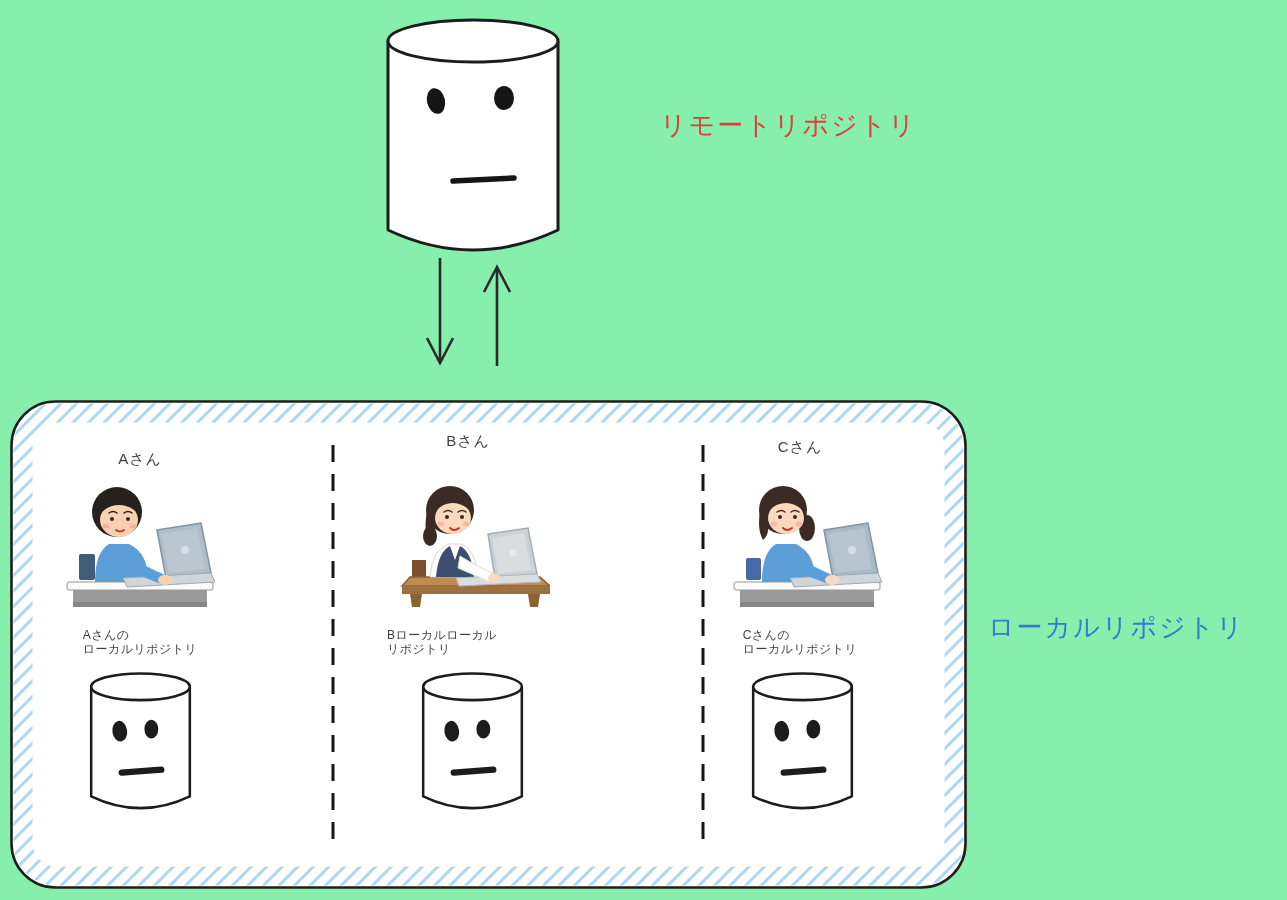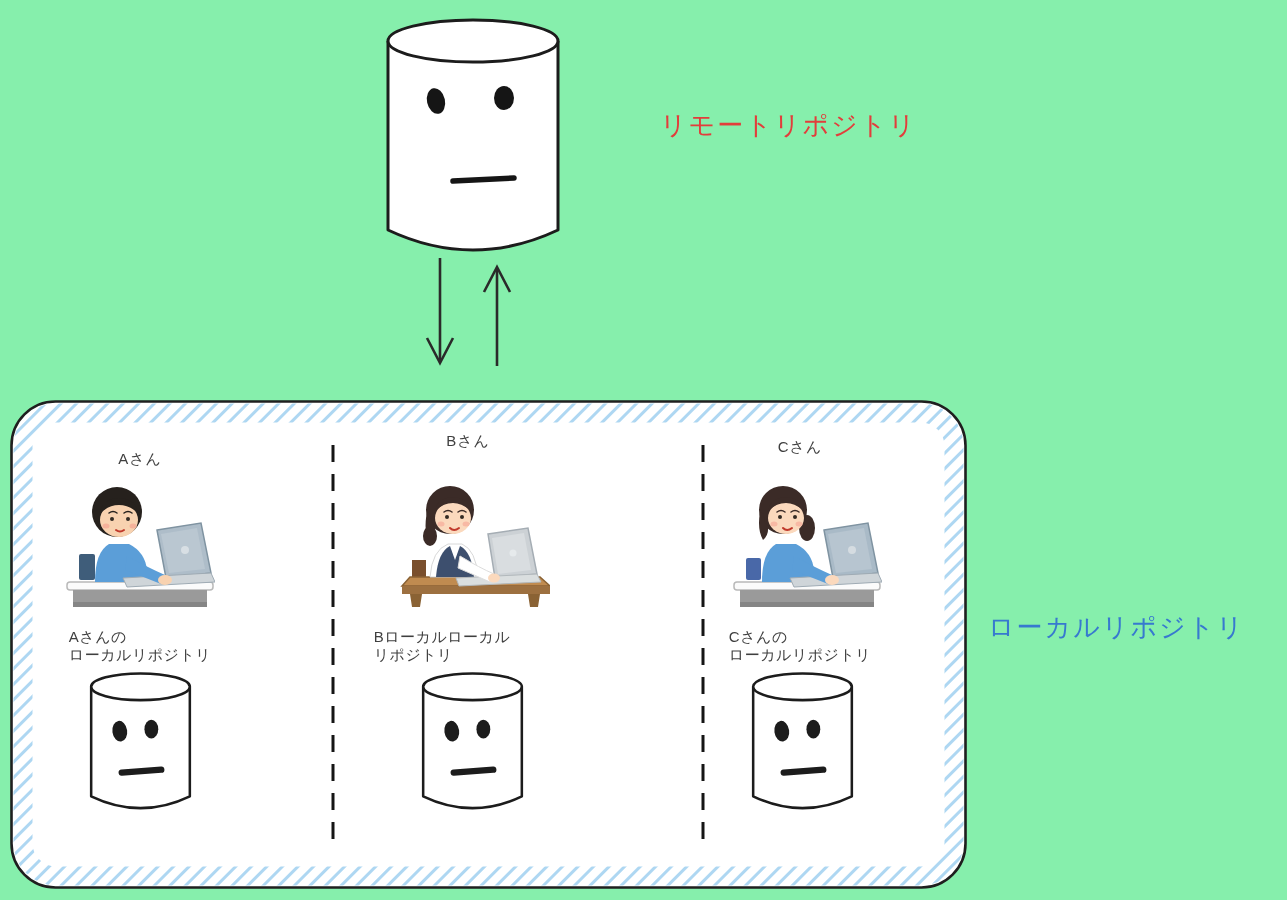--- a/index.html
+++ b/index.html
@@ -3,21 +3,21 @@
 <meta charset="utf-8">
 <style>
   html,body{margin:0;padding:0;background:#fff;}
   #stage{
     position:relative;width:1287px;height:900px;background:#86efac;overflow:hidden;
     font-family:Liberation Sans, sans-serif;color:#3a3a3a;
   }
   .abs{position:absolute;}
   .center-label{transform:translateX(-50%);white-space:nowrap;}
   .person-name{font-size:15px;color:#3f3f3f;letter-spacing:1px;}
-  .repo-label{font-size:15px;line-height:1.18;color:#3f3f3f;letter-spacing:0.5px;}
+  .repo-label{font-size:12px;line-height:1.18;color:#3f3f3f;letter-spacing:0.5px;}
   .remote-label{font-size:26px;letter-spacing:2px;color:#e23d3b;font-weight:500;}
   .local-label{font-size:26px;letter-spacing:2px;color:#3779cf;font-weight:500;}
   svg{display:block;}
 </style>
 </head>
 <body>
 
 <div id="stage">
 
   <svg width="0" height="0" style="position:absolute" aria-hidden="true">

